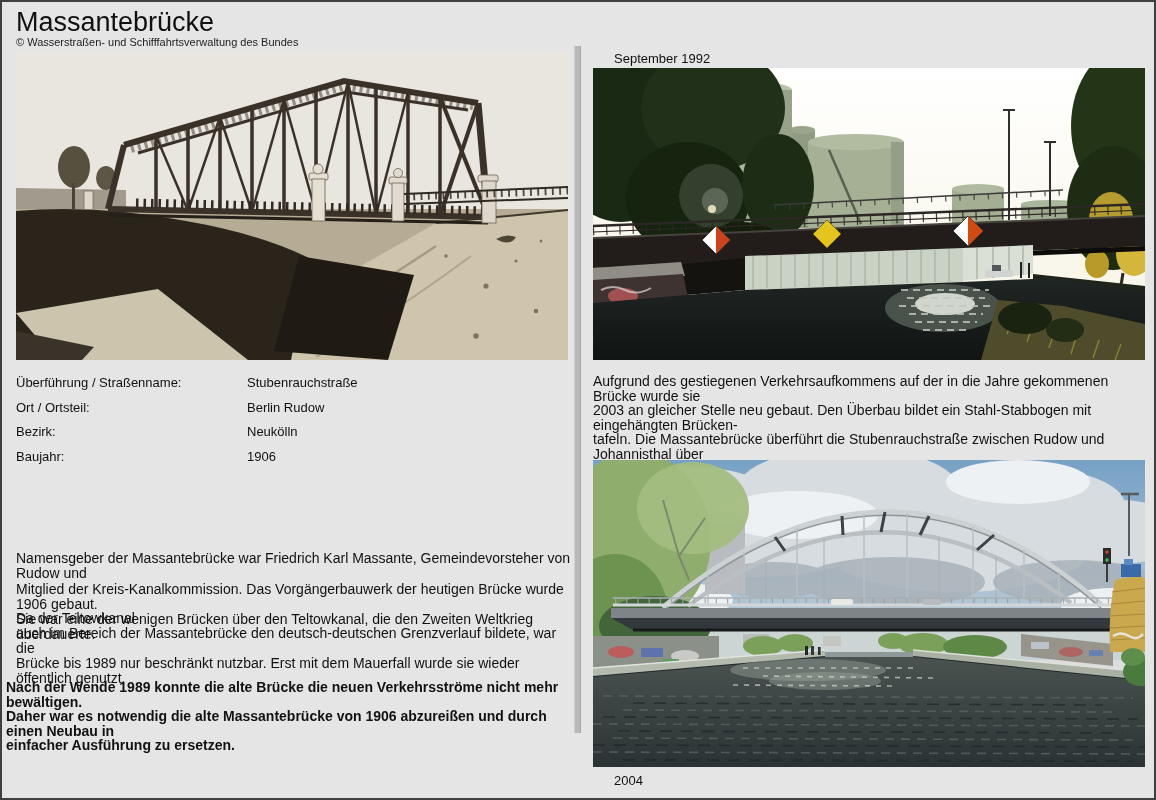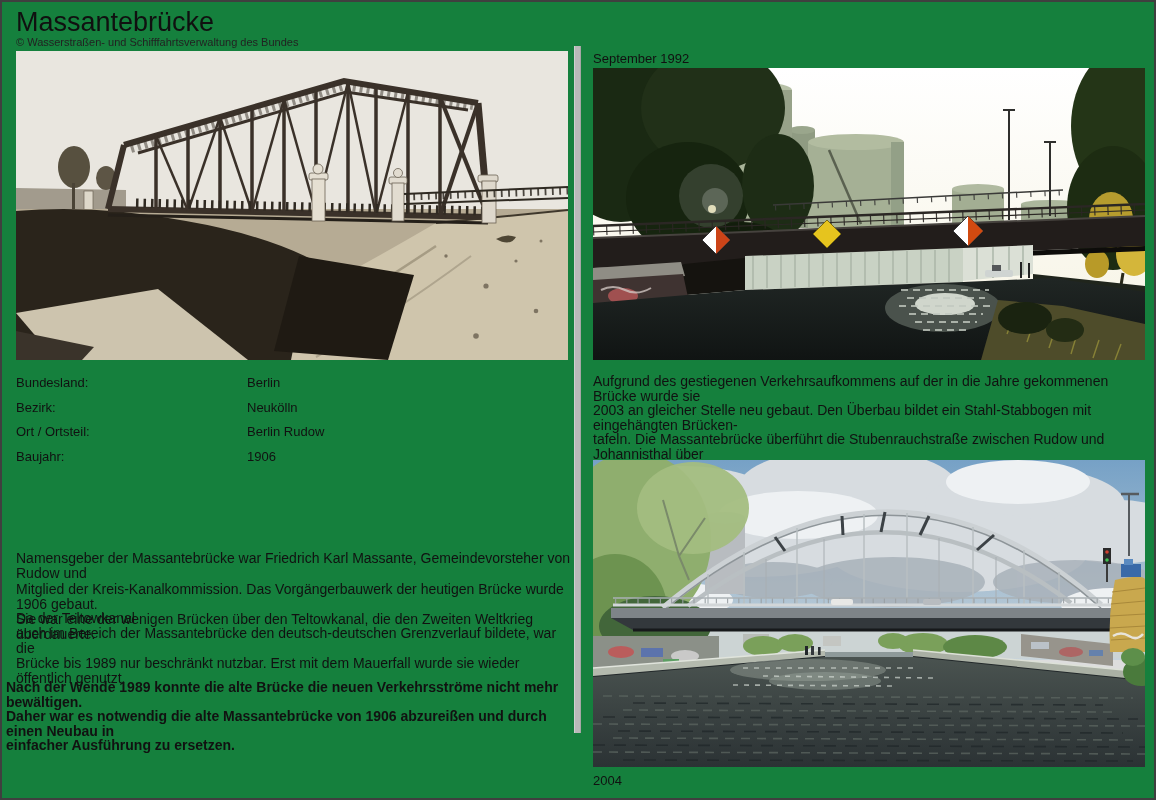--- a/index.html
+++ b/index.html
@@ -1,35 +1,35 @@
 <!DOCTYPE html>
 <html><head>
 <meta charset="utf-8">
 <style>
   html,body{margin:0;padding:0;background:#fff;}
   .page{
     position:relative;width:1156px;height:800px;box-sizing:border-box;
-    background:#15803d;border:2px solid #3f3f3f;overflow:hidden;
+    background:#e5e5e5;border:2px solid #3f3f3f;overflow:hidden;
     font-family:"Liberation Sans", sans-serif;color:#141414;
   }
   .abs{position:absolute;}
   .page-title{left:14px;top:5px;font-size:27px;line-height:31px;font-weight:400;color:#101010;}
   .copyright{left:14px;top:34px;font-size:11px;line-height:12px;color:#222;text-align:center;}
   .photo{overflow:hidden;background:#ddd;}
   .photo svg{display:block;}
   .photo-old{left:14px;top:49px;width:552px;height:309px;}
   .facts{left:14px;top:374px;width:556px;font-size:13px;line-height:14px;color:#111;}
   .fact-row{height:24.7px;}
   .fact-label{display:inline-block;width:231px;}
   .para{margin:0;font-size:14px;color:#111;white-space:pre-line;}
   .para-1{left:14px;top:549px;width:560px;line-height:15.3px;}
   .para-2{left:14px;top:609px;width:560px;line-height:15px;}
   .para-3{left:4px;top:678px;width:560px;line-height:14.6px;font-weight:bold;}
   .divider{left:572px;top:44px;width:7px;height:687px;background:#b9b9b9;border-left:1px solid #cfcfcf;border-right:1px solid #a6a6a6;box-sizing:border-box;}
-  .caption{font-size:13px;line-height:15px;color:#111;}
+  .caption{font-size:13px;line-height:15px;color:#111;margin-left:21px;}
   .caption-1992{left:591px;top:49px;}
   .photo-1992{left:591px;top:66px;width:552px;height:292px;}
   .para-right{left:591px;top:372px;width:560px;line-height:14.6px;}
   .photo-2004{left:591px;top:458px;width:552px;height:307px;}
   .caption-2004{left:591px;top:771px;text-align:center;}
 </style>
 </head>
 <body>
 
 <div class="page">
@@ -125,27 +125,27 @@
       <g stroke="#2f2a22">
         <path d="M388,143 L552,136" stroke-width="2"></path>
         <path d="M388,153 L552,147" stroke-width="2"></path>
         <path d="M390,146 L552,140" stroke-width="7" stroke-dasharray="1.8,5.5" opacity="0.85"></path>
       </g>
     </svg>
   </div>
 
   <div class="abs facts">
     <div class="fact-row">
-      <span class="fact-label">Bundesland:</span><span class="fact-value">Berlin</span>
+      <span class="fact-label">Überführung / Straßenname:</span><span class="fact-value">Stubenrauchstraße</span>
+    </div>
+    <div class="fact-row">
+      <span class="fact-label">Ort / Ortsteil:</span><span class="fact-value">Berlin Rudow</span>
     </div>
     <div class="fact-row">
       <span class="fact-label">Bezirk:</span><span class="fact-value">Neukölln</span>
-    </div>
-    <div class="fact-row">
-      <span class="fact-label">Ort / Ortsteil:</span><span class="fact-value">Berlin Rudow</span>
     </div>
     <div class="fact-row">
       <span class="fact-label">Baujahr:</span><span class="fact-value">1906</span>
     </div>
   </div>
 
   <p class="abs para para-1">Namensgeber der Massantebrücke war Friedrich Karl Massante, Gemeindevorsteher von Rudow und
 Mitglied der Kreis-Kanalkommission. Das Vorgängerbauwerk der heutigen Brücke wurde 1906 gebaut.
 Sie war eine der wenigen Brücken über den Teltowkanal, die den Zweiten Weltkrieg überdauerte.</p>
   <p class="abs para para-2">Da der Teltowkanal

